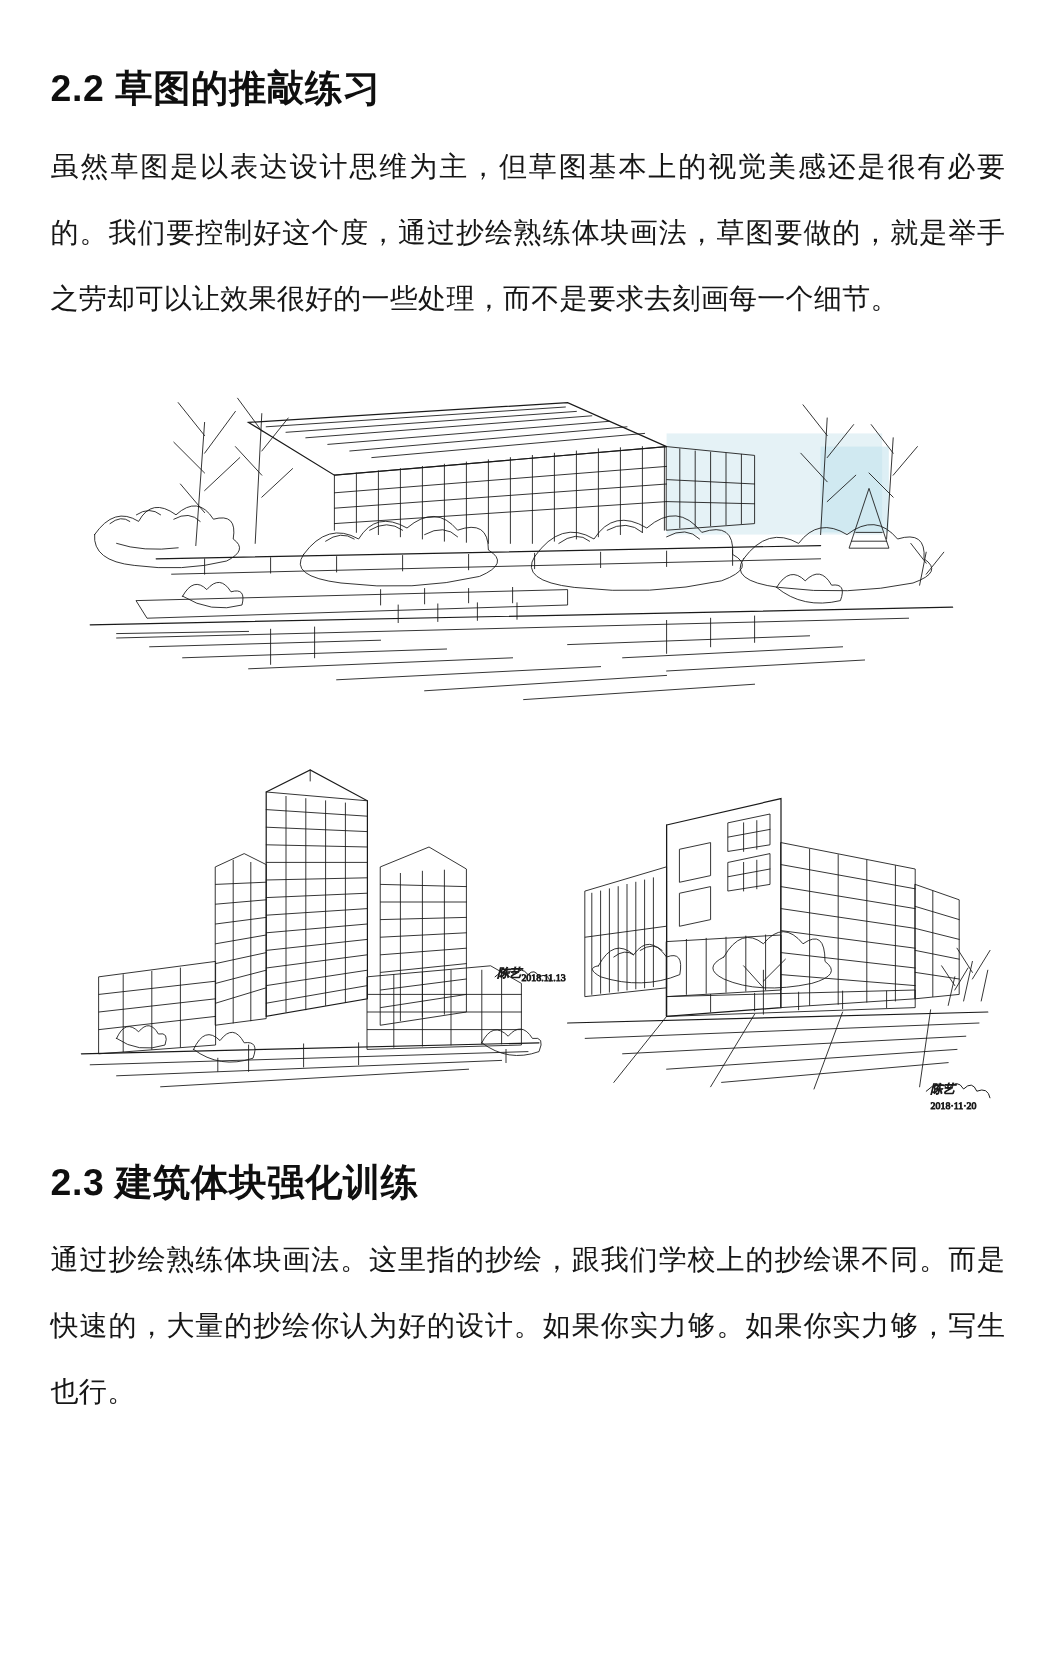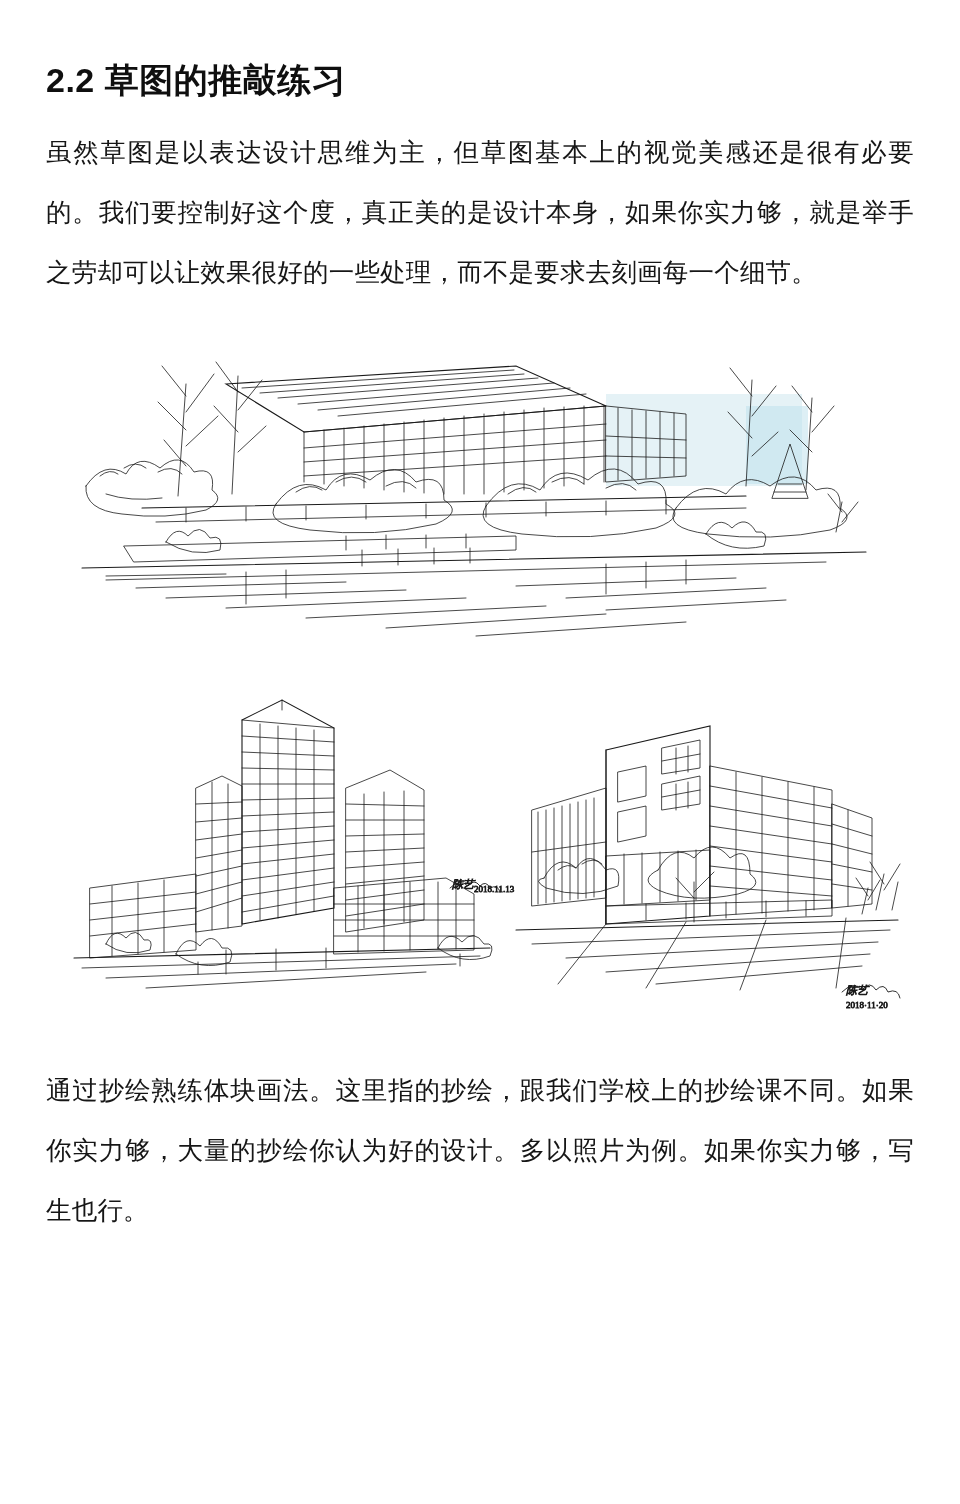--- a/index.html
+++ b/index.html
@@ -64,21 +64,21 @@
     fill: #333;
   }
 </style>
 </head>
 <body>
 
 <div class="page">
 
   <h2 class="section-heading heading-1">2.2  草图的推敲练习</h2>
 
-  <p class="body-text">虽然草图是以表达设计思维为主，但草图基本上的视觉美感还是很有必要的。我们要控制好这个度，真正美的是设计本身，如果你实力够，就是举手之劳却可以让效果很好的一些处理，而不是要求去刻画每一个细节。</p>
+  <p class="body-text">虽然草图是以表达设计思维为主，但草图基本上的视觉美感还是很有必要的。我们要控制好这个度，通过抄绘熟练体块画法，草图要做的，就是举手之劳却可以让效果很好的一些处理，而不是要求去刻画每一个细节。</p>
 
   <div class="figure figure-top">
     <svg class="sketch-svg" viewBox="0 0 868 330" preserveAspectRatio="xMidYMid meet" aria-hidden="true">
       <g fill="none" stroke="#1a1a1a" stroke-width="0.8" stroke-linecap="round">
 
         <rect x="560" y="58" width="196" height="92" fill="#cfe7ef" opacity="0.55" stroke="none"></rect>
         <rect x="700" y="70" width="62" height="78" fill="#bcdfeb" opacity="0.5" stroke="none"></rect>
 
         <path d="M180 48 L470 30 L560 70 L258 96 Z" stroke-width="1.1"></path>
         <path d="M196 52 L468 34"></path>
@@ -217,16 +217,17 @@
         <path d="M830 218 L838 182 M838 192 L824 170 M838 198 L854 172 M846 218 L852 190"></path>
         <path d="M816 222 L822 196 M822 204 L810 186 M822 208 L834 188"></path>
 
         <path d="M796 300 q12 -12 20 -2 q8 -10 14 0 q8 -8 12 2 q10 -4 12 6" stroke-width="0.9"></path>
         <text class="sig" x="800" y="302">陈艺</text>
         <text class="sig-date" x="800" y="316">2018·11·20</text>
       </g>
     </svg>
   </div>
 
-
-  <p class="body-text">通过抄绘熟练体块画法。这里指的抄绘，跟我们学校上的抄绘课不同。如果你实力够，大量的抄绘你认为好的设计。多以照片为例。如果你实力够，写生也行。</p>
+  <h2 class="section-heading heading-2">2.3  建筑体块强化训练</h2>
+
+  <p class="body-text">通过抄绘熟练体块画法。这里指的抄绘，跟我们学校上的抄绘课不同。而是快速的，大量的抄绘你认为好的设计。如果你实力够。如果你实力够，写生也行。</p>
 
 </div>
 
 </body></html>

